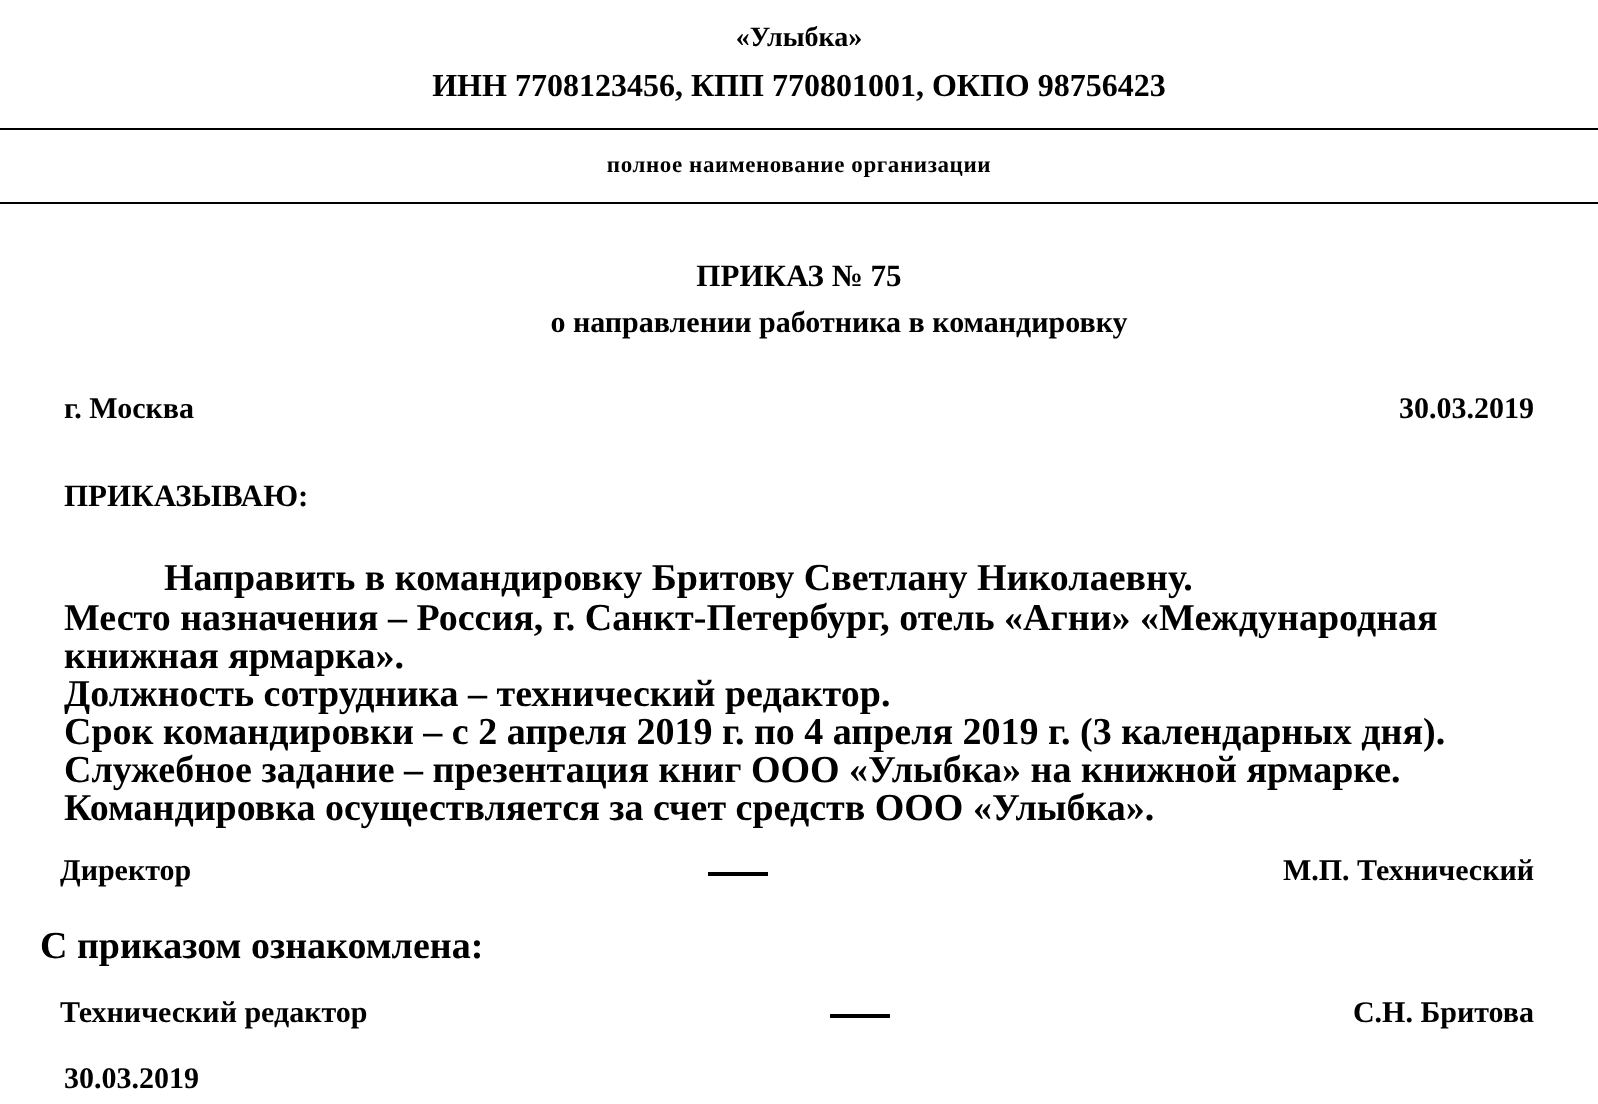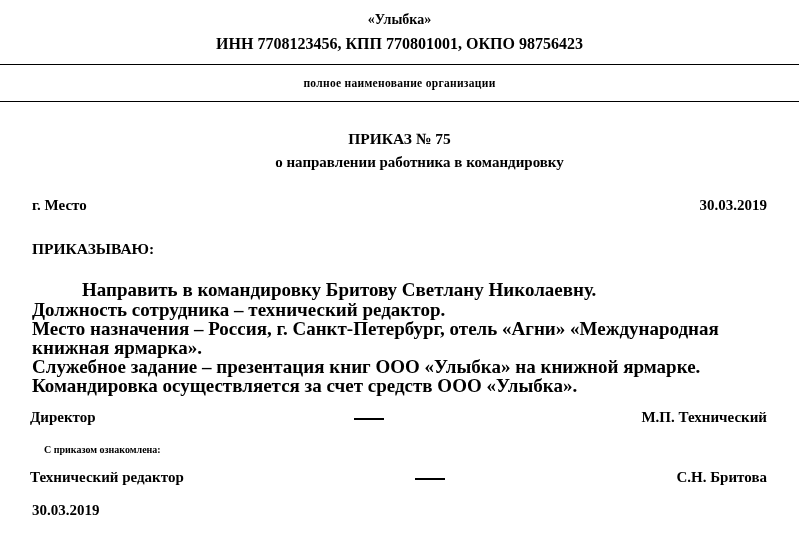--- a/index.html
+++ b/index.html
@@ -114,23 +114,23 @@
     display: inline-block;
     width: 30px;
     border-bottom: 2px solid #000000;
     vertical-align: 2px;
   }
   .sign-row .right {
     white-space: nowrap;
   }
   .ack {
     font-weight: bold;
-    font-size: 10px;
+    font-size: 19px;
     margin-top: 18px;
-    padding-left: 44px;
+    padding-left: 20px;
   }
   .final-date {
     font-weight: bold;
     font-size: 15px;
     margin-top: 16px;
     padding-left: 32px;
   }
 </style>
 </head>
 <body>
@@ -145,30 +145,31 @@
   <div class="rule"></div>
 
   <div class="org-caption">полное наименование организации</div>
 
   <div class="rule2"></div>
 
   <div class="order-title">ПРИКАЗ № 75</div>
   <div class="order-sub">о направлении работника в командировку</div>
 
   <div class="place-date">
-    <div>г. Место</div>
+    <div>г. Москва</div>
     <div>30.03.2019</div>
   </div>
 
   <div class="command">ПРИКАЗЫВАЮ:</div>
 
   <div class="body-block">
     <div class="body-line indent">Направить в командировку Бритову Светлану Николаевну.</div>
+    <div class="body-line">Место назначения – Россия, г. Санкт-Петербург, отель «Агни»  «Международная книжная ярмарка».</div>
     <div class="body-line">Должность сотрудника – технический редактор.</div>
-    <div class="body-line">Место назначения – Россия, г. Санкт-Петербург, отель «Агни»  «Международная книжная ярмарка».</div>
+    <div class="body-line">Срок командировки – с 2 апреля 2019 г. по 4 апреля 2019 г. (3 календарных дня).</div>
     <div class="body-line">Служебное задание – презентация книг ООО «Улыбка» на книжной ярмарке.</div>
     <div class="body-line">Командировка осуществляется за счет средств ООО «Улыбка».</div>
   </div>
 
   <div class="sign-row">
     <div class="left"> Директор</div>
     <div class="mid"><span class="line"></span></div>
     <div class="right">М.П. Технический</div>
   </div>
 

